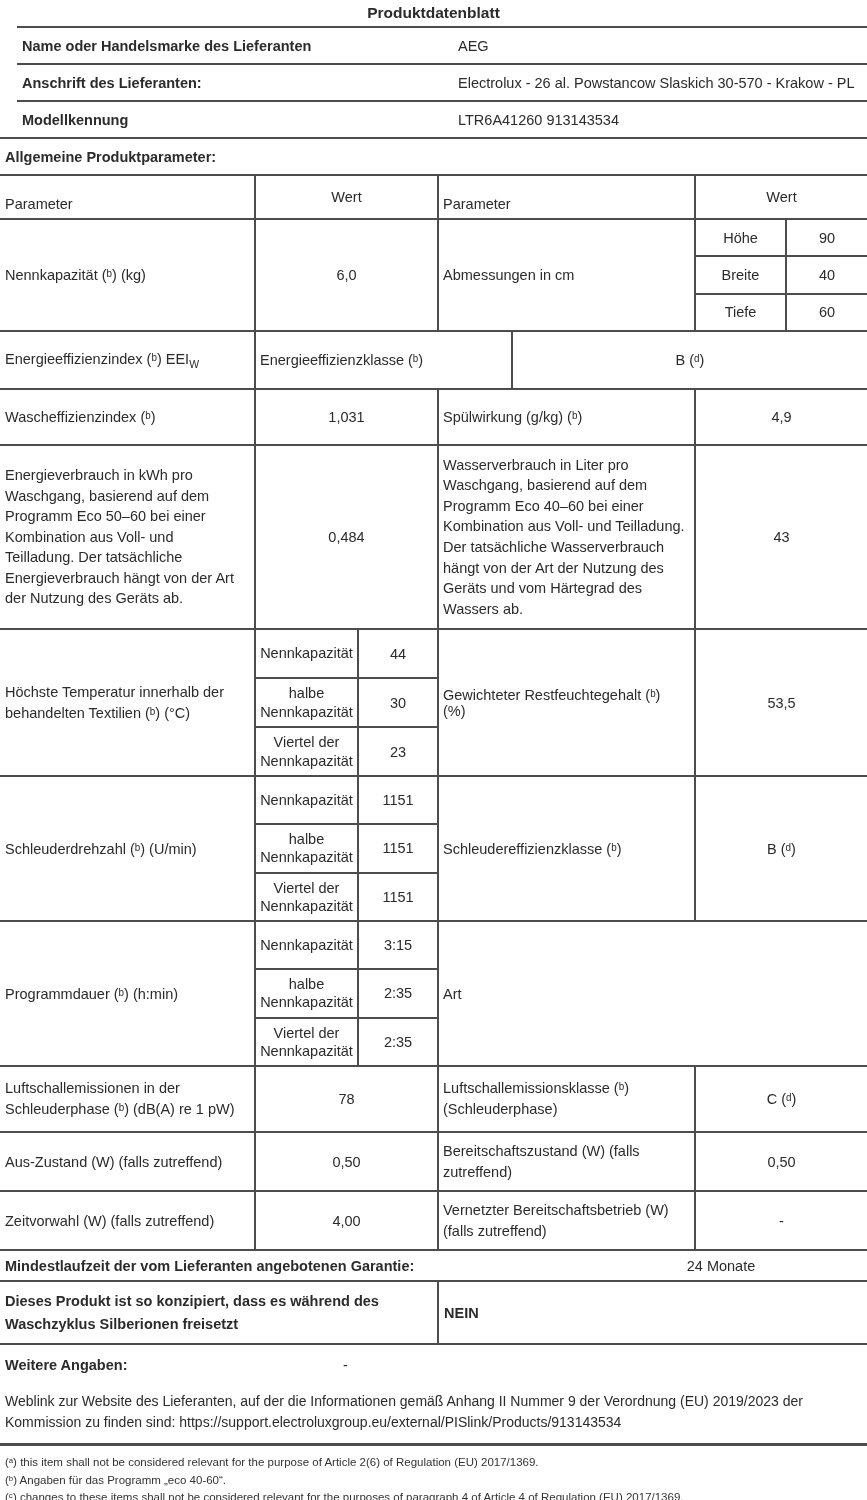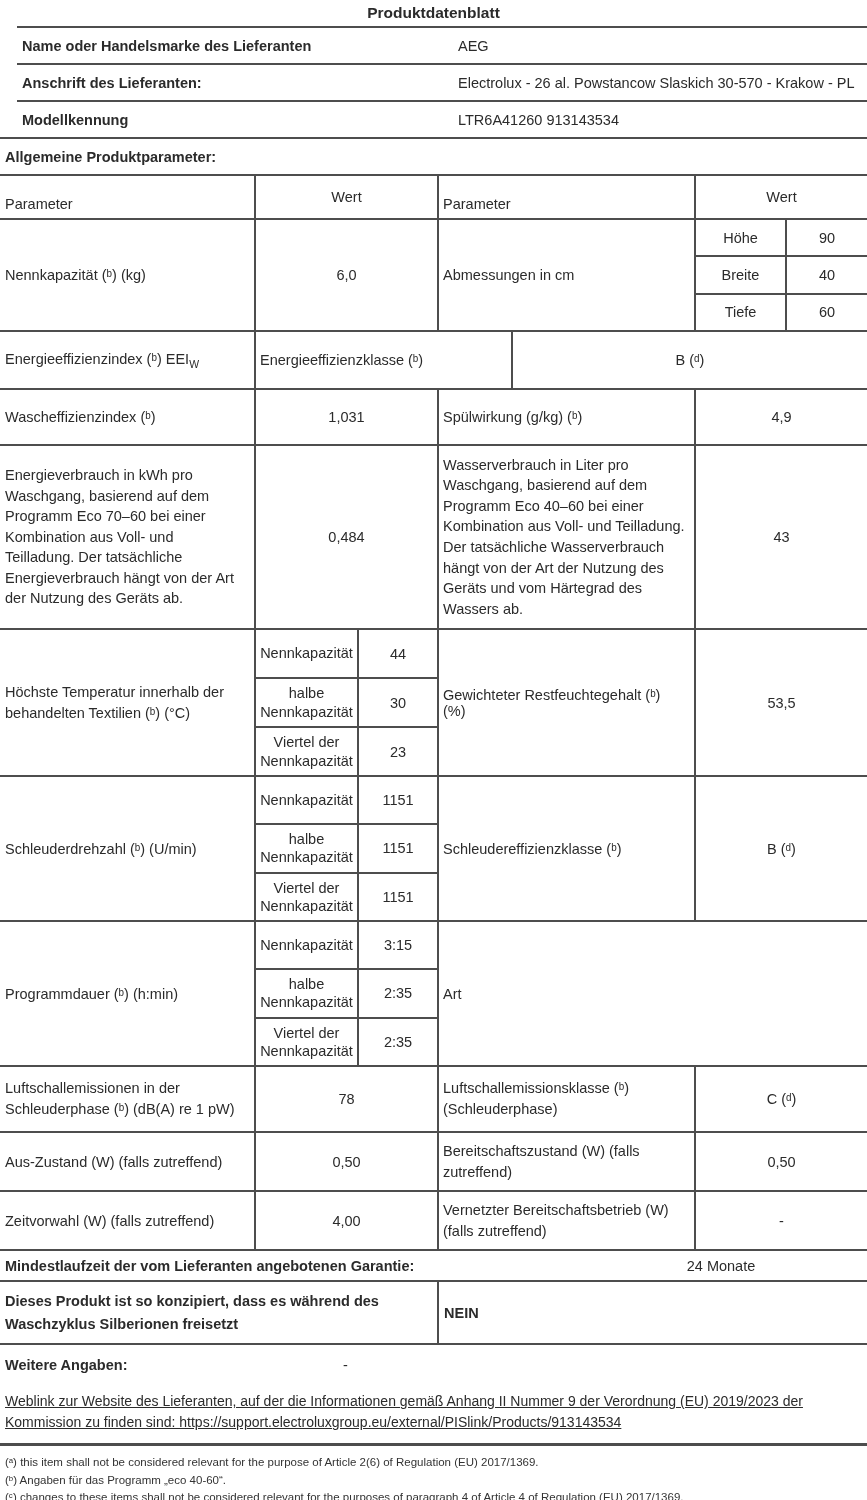--- a/index.html
+++ b/index.html
@@ -74,21 +74,20 @@
   .silver-value { flex: 1; border-left: 2px solid #4d4d4d; display: flex; align-items: center; font-weight: bold; padding-left: 5px; }
 
   .more-row { display: flex; align-items: center; min-height: 40px; }
   .more-label { width: 254px; padding-left: 5px; font-weight: bold; }
   .more-value { width: 183px; text-align: center; }
 
   .weblink {
     padding: 6px 10px 10px 5px;
     line-height: 1.5;
     font-size: 14px;
-    text-decoration: underline;
   }
 
   .footnotes {
     border-top: 3px solid #4d4d4d;
     padding: 8px 6px 10px 5px;
   }
   .footnote { font-size: 11.5px; line-height: 1.5; color: #333; }
 </style>
 </head>
 <body>
@@ -152,21 +151,21 @@
     </div>
 
     <div class="trow" style="min-height:56px">
       <div class="c1">Wascheffizienzindex (ᵇ)</div>
       <div class="c2">1,031</div>
       <div class="c3">Spülwirkung (g/kg) (ᵇ)</div>
       <div class="c4">4,9</div>
     </div>
 
     <div class="trow" style="min-height:184px">
-      <div class="c1 longtext">Energieverbrauch in kWh pro Waschgang, basierend auf dem Programm Eco 70–60 bei einer Kombination aus Voll- und Teilladung. Der tatsächliche Energieverbrauch hängt von der Art der Nutzung des Geräts ab.</div>
+      <div class="c1 longtext">Energieverbrauch in kWh pro Waschgang, basierend auf dem Programm Eco 50–60 bei einer Kombination aus Voll- und Teilladung. Der tatsächliche Energieverbrauch hängt von der Art der Nutzung des Geräts ab.</div>
       <div class="c2">0,484</div>
       <div class="c3 longtext">Wasserverbrauch in Liter pro Waschgang, basierend auf dem Programm Eco 40–60 bei einer Kombination aus Voll- und Teilladung. Der tatsächliche Wasserverbrauch hängt von der Art der Nutzung des Geräts und vom Härtegrad des Wassers ab.</div>
       <div class="c4">43</div>
     </div>
 
     <div class="trow" style="min-height:147px">
       <div class="c1 longtext">Höchste Temperatur innerhalb der behandelten Textilien (ᵇ) (°C)</div>
       <div class="c2 subwrap">
         <div class="subtable">
           <div class="subrow">

